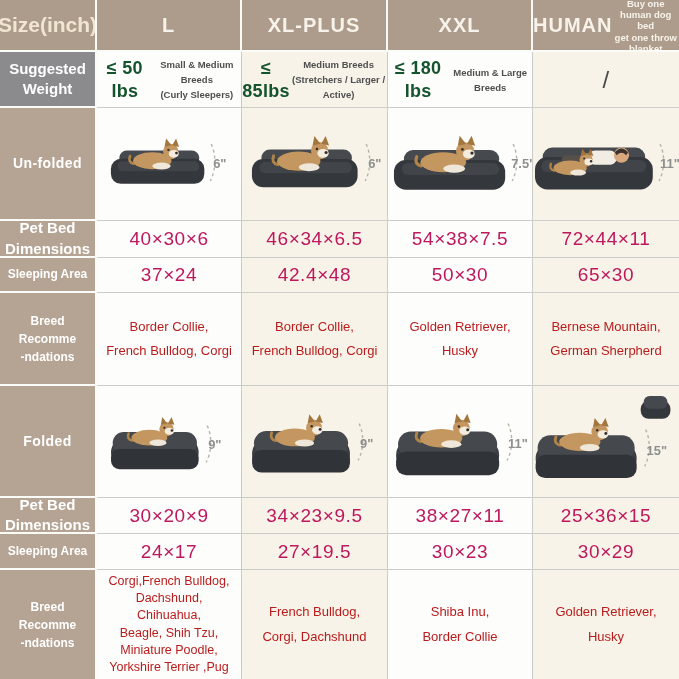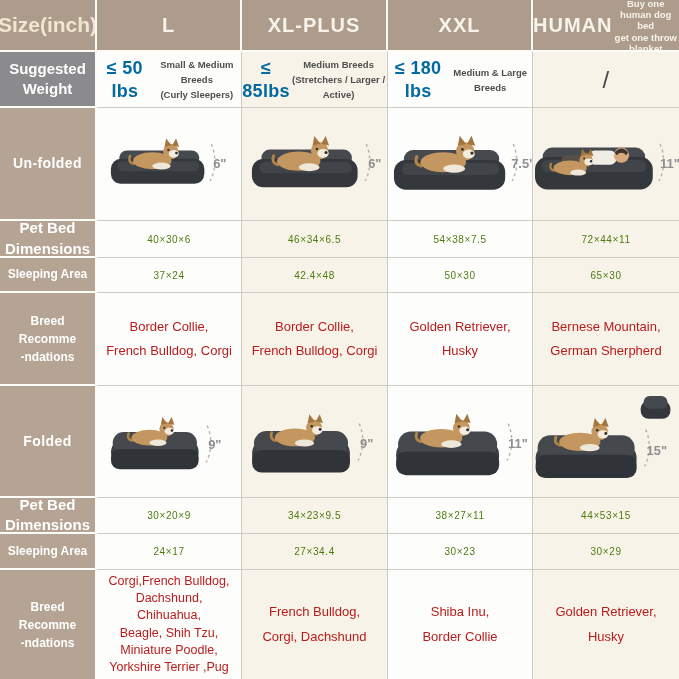--- a/index.html
+++ b/index.html
@@ -18,24 +18,24 @@
   .rowlab.gray{background:#8b8b8d;}
   .rowlab.big{font-size:14px;letter-spacing:0.4px;}
   .rowlab.mid{font-size:12px;}
   .rowlab.breedlab{font-size:12px;line-height:1.5;}
   
   .data{border-right:1px solid #cbcbc7;border-bottom:1px solid #cbcbc7;color:#7b7b7b;}
   .data.white{background:#fdfdfc;}
   .data.cream{background:#f8f3e8;}
   .lastcol{border-right:none;}
   .lastrow{border-bottom:none;}
-  .limit{font-size:18px;font-weight:bold;color:#0369a1;letter-spacing:0.3px;line-height:1.25;}
+  .limit{font-size:18px;font-weight:bold;color:#14532d;letter-spacing:0.3px;line-height:1.25;}
   .limit.slash{font-size:24px;font-weight:normal;color:#4a4a4a;}
   .weight-sub{font-size:9.5px;font-weight:bold;color:#4f4f4f;line-height:1.55;margin-top:2px;}
-  .dimval{font-size:10px;letter-spacing:0.6px;color:#4d7c0f;}
+  .dimval{font-size:19px;letter-spacing:0.6px;color:#be185d;}
   .breed{font-size:13px;line-height:1.85;color:#b91c1c;padding:2px;}
   .breed.tight{font-size:12.5px;line-height:1.38;}
   .photo{padding:0;position:relative;}
   svg.art{width:100%;height:100%;display:block;}
   .ann{fill:#8f8f8f;font-size:13px;font-weight:bold;font-family:"Liberation Sans",sans-serif;}
   .defs{position:absolute;width:0;height:0;}
 </style>
 </head>
 <body>
 
@@ -213,27 +213,27 @@
       <text class="ann" x="114" y="70">15"</text>
     </svg>
   </div>
 
   <div class="cell rowlab">
     <span>Pet Bed Dimensions</span>
   </div>
   <div class="cell data white dimval">30×20×9</div>
   <div class="cell data cream dimval">34×23×9.5</div>
   <div class="cell data white dimval">38×27×11</div>
-  <div class="cell data cream dimval lastcol">44×53×15</div>
+  <div class="cell data cream dimval lastcol">25×36×15</div>
 
   <div class="cell rowlab mid">
     <span>Sleeping Area</span>
   </div>
   <div class="cell data white dimval">24×17</div>
-  <div class="cell data cream dimval">27×34.4</div>
+  <div class="cell data cream dimval">27×19.5</div>
   <div class="cell data white dimval">30×23</div>
   <div class="cell data cream dimval lastcol">30×29</div>
 
   <div class="cell rowlab breedlab lastrow">
     <span>Breed<br>Recomme<br>-ndations</span>
   </div>
   <div class="cell data white breed tight lastrow">Corgi,French Bulldog,<br>Dachshund,<br>Chihuahua,<br>Beagle, Shih Tzu,<br>Miniature Poodle,<br>Yorkshire Terrier ,Pug</div>
   <div class="cell data cream breed lastrow">French Bulldog,<br>Corgi, Dachshund</div>
   <div class="cell data white breed lastrow">Shiba Inu,<br>Border Collie</div>
   <div class="cell data cream breed lastcol lastrow">Golden Retriever,<br>Husky</div>

